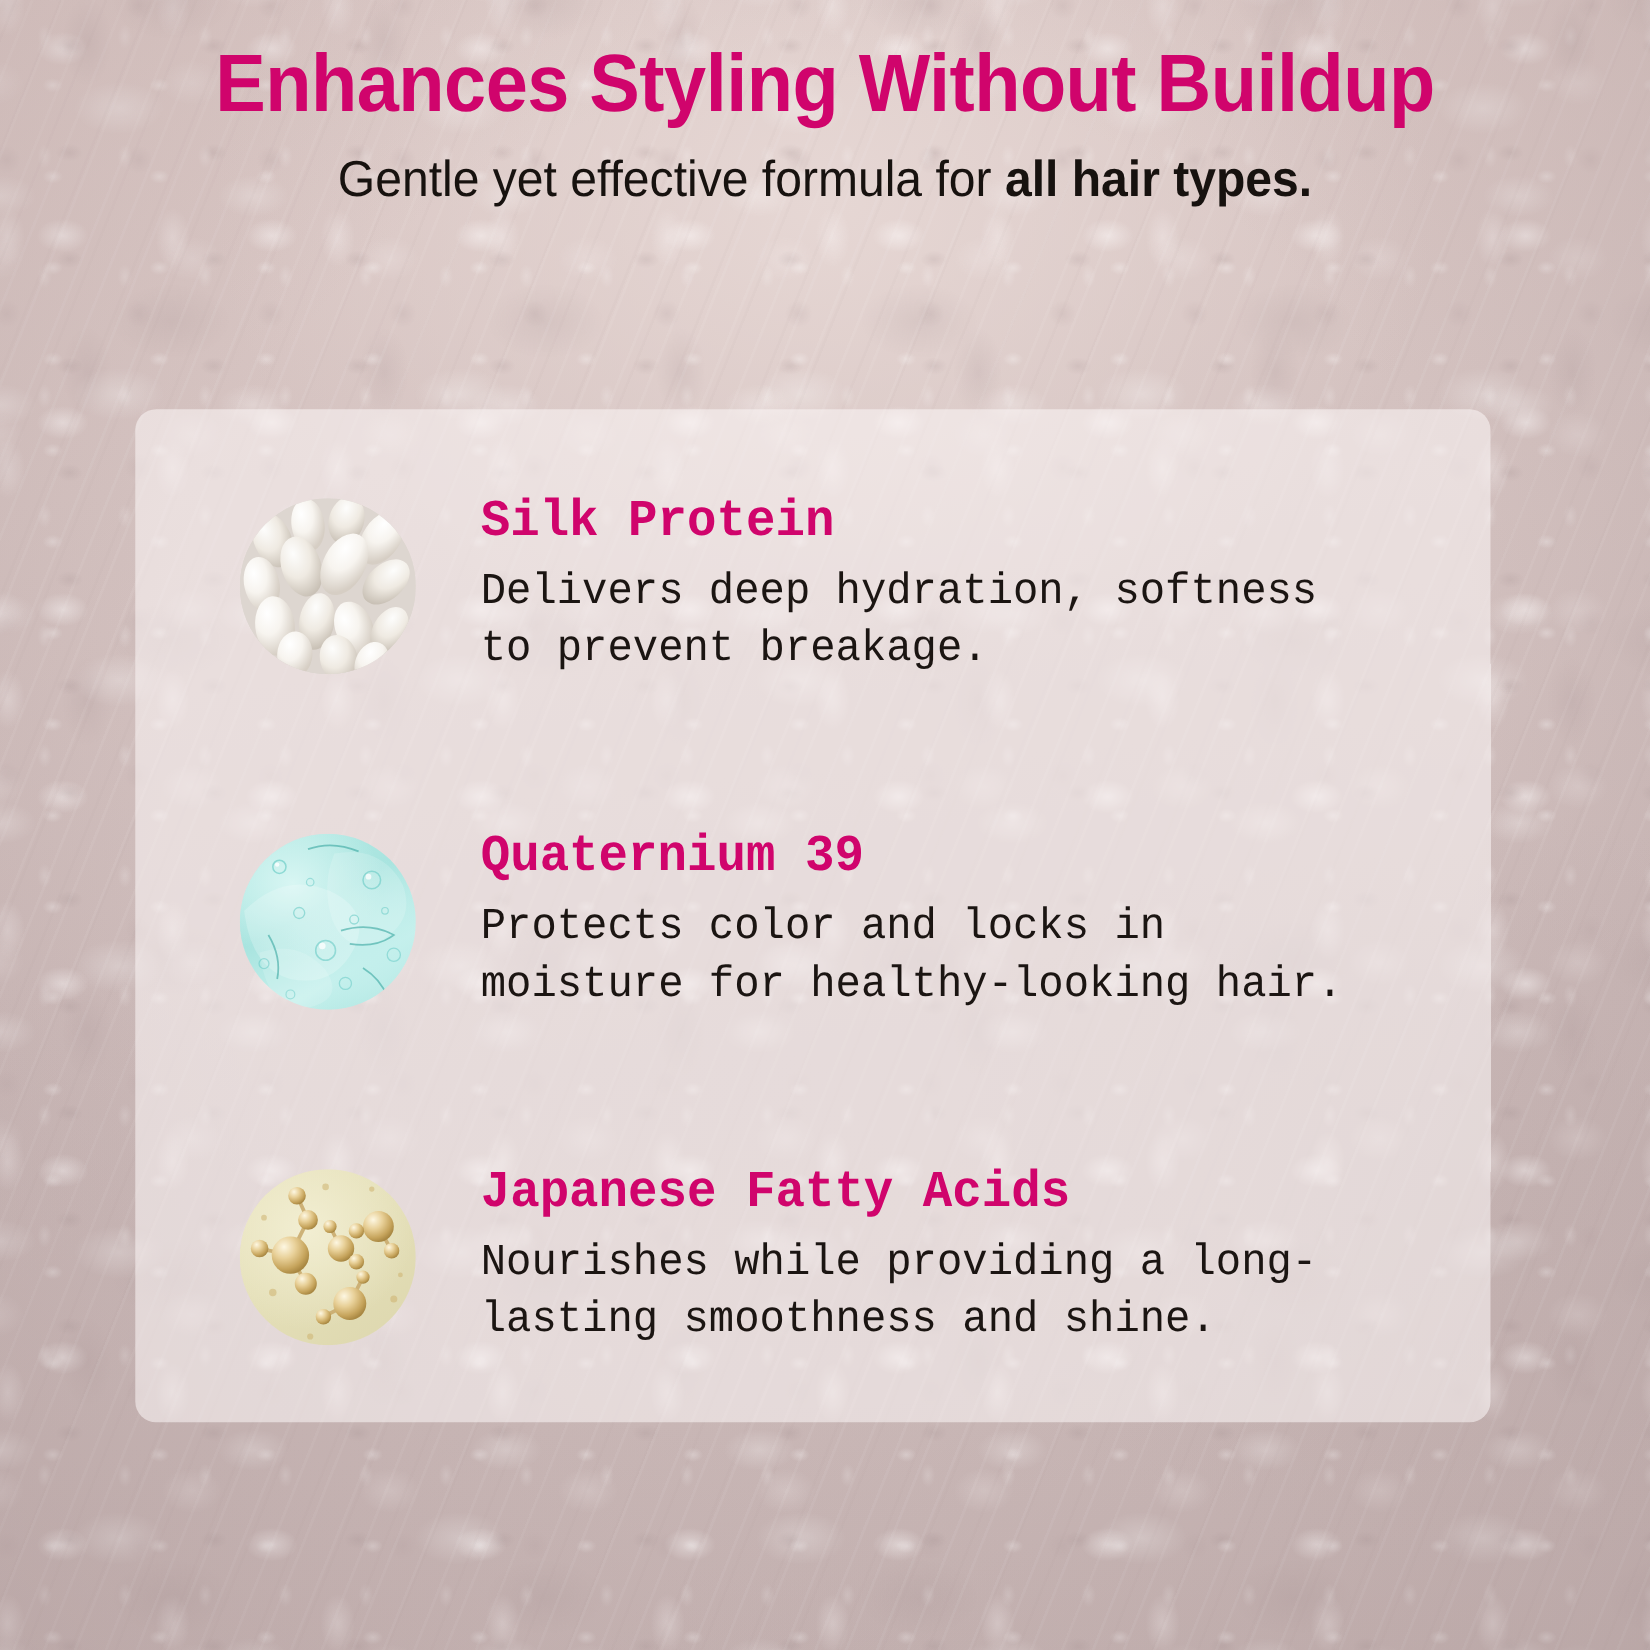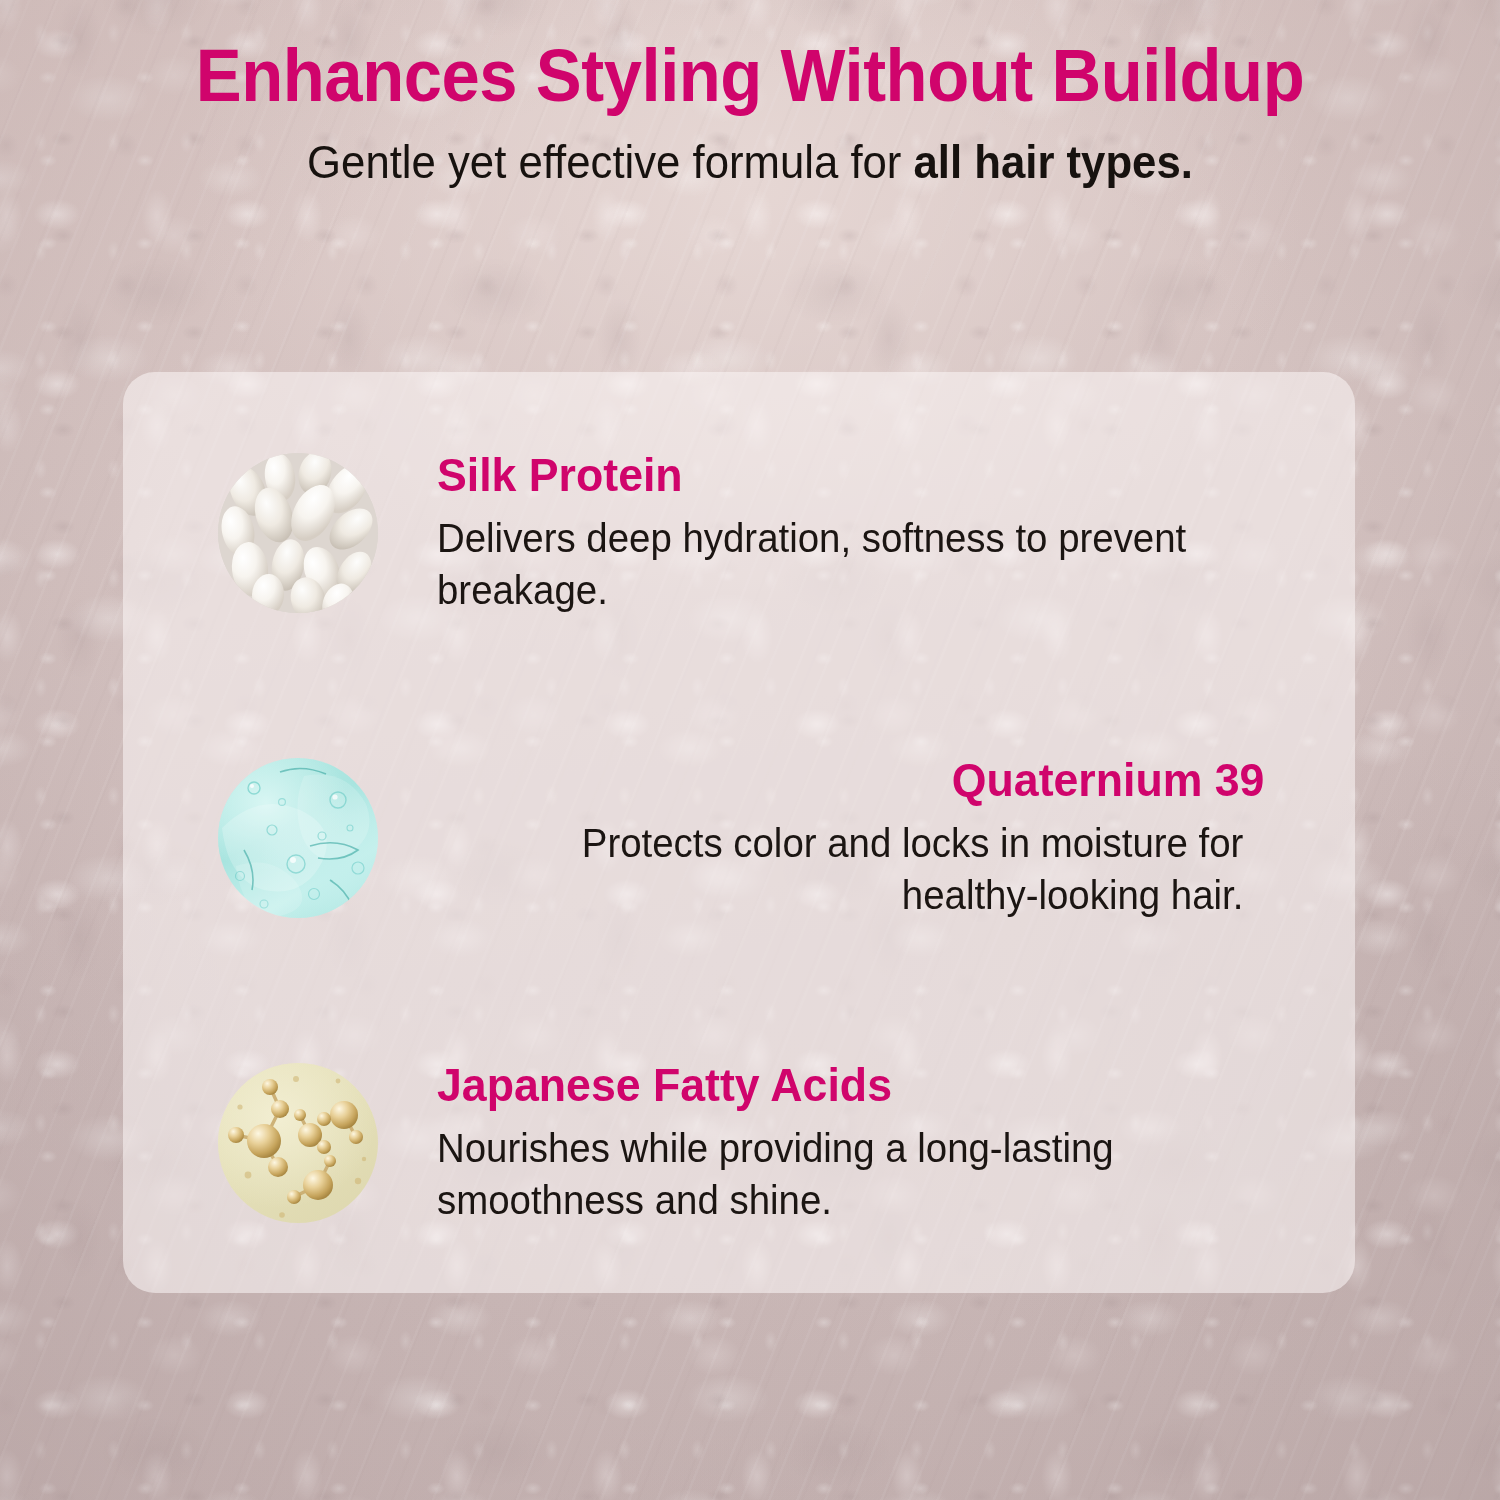--- a/index.html
+++ b/index.html
@@ -110,40 +110,41 @@
   
   .panel {
     position: absolute;
     left: 123px;
     top: 372px;
     width: 1232px;
     height: 921px;
     box-sizing: border-box;
     border: 3px solid #c6traced;
     border-color: #c31d63;
-    border-radius: 32px;
+    border-radius: 19px;
     background: rgba(252,246,246,.56);
     backdrop-filter: blur(0.5px);
+    font-family: Liberation Mono, monospace;
   }
 
   .ing-list {
     position: absolute;
     inset: 0;
   }
 
   .ingredient {
     position: absolute;
     left: 95px;
     width: 1090px;
     height: 200px;
     display: flex;
     align-items: flex-start;
   }
   .ing-0 { top: 76px; }
-  .ing-1 { top: 381px; text-align: right; }
+  .ing-1 { top: 381px; }
   .ing-2 { top: 686px; justify-content: space-between; }
 
   .ing-thumb {
     flex: 0 0 auto;
     width: 160px;
     height: 160px;
     border-radius: 50%;
     overflow: hidden;
     position: relative;
     margin-top: 5px;

